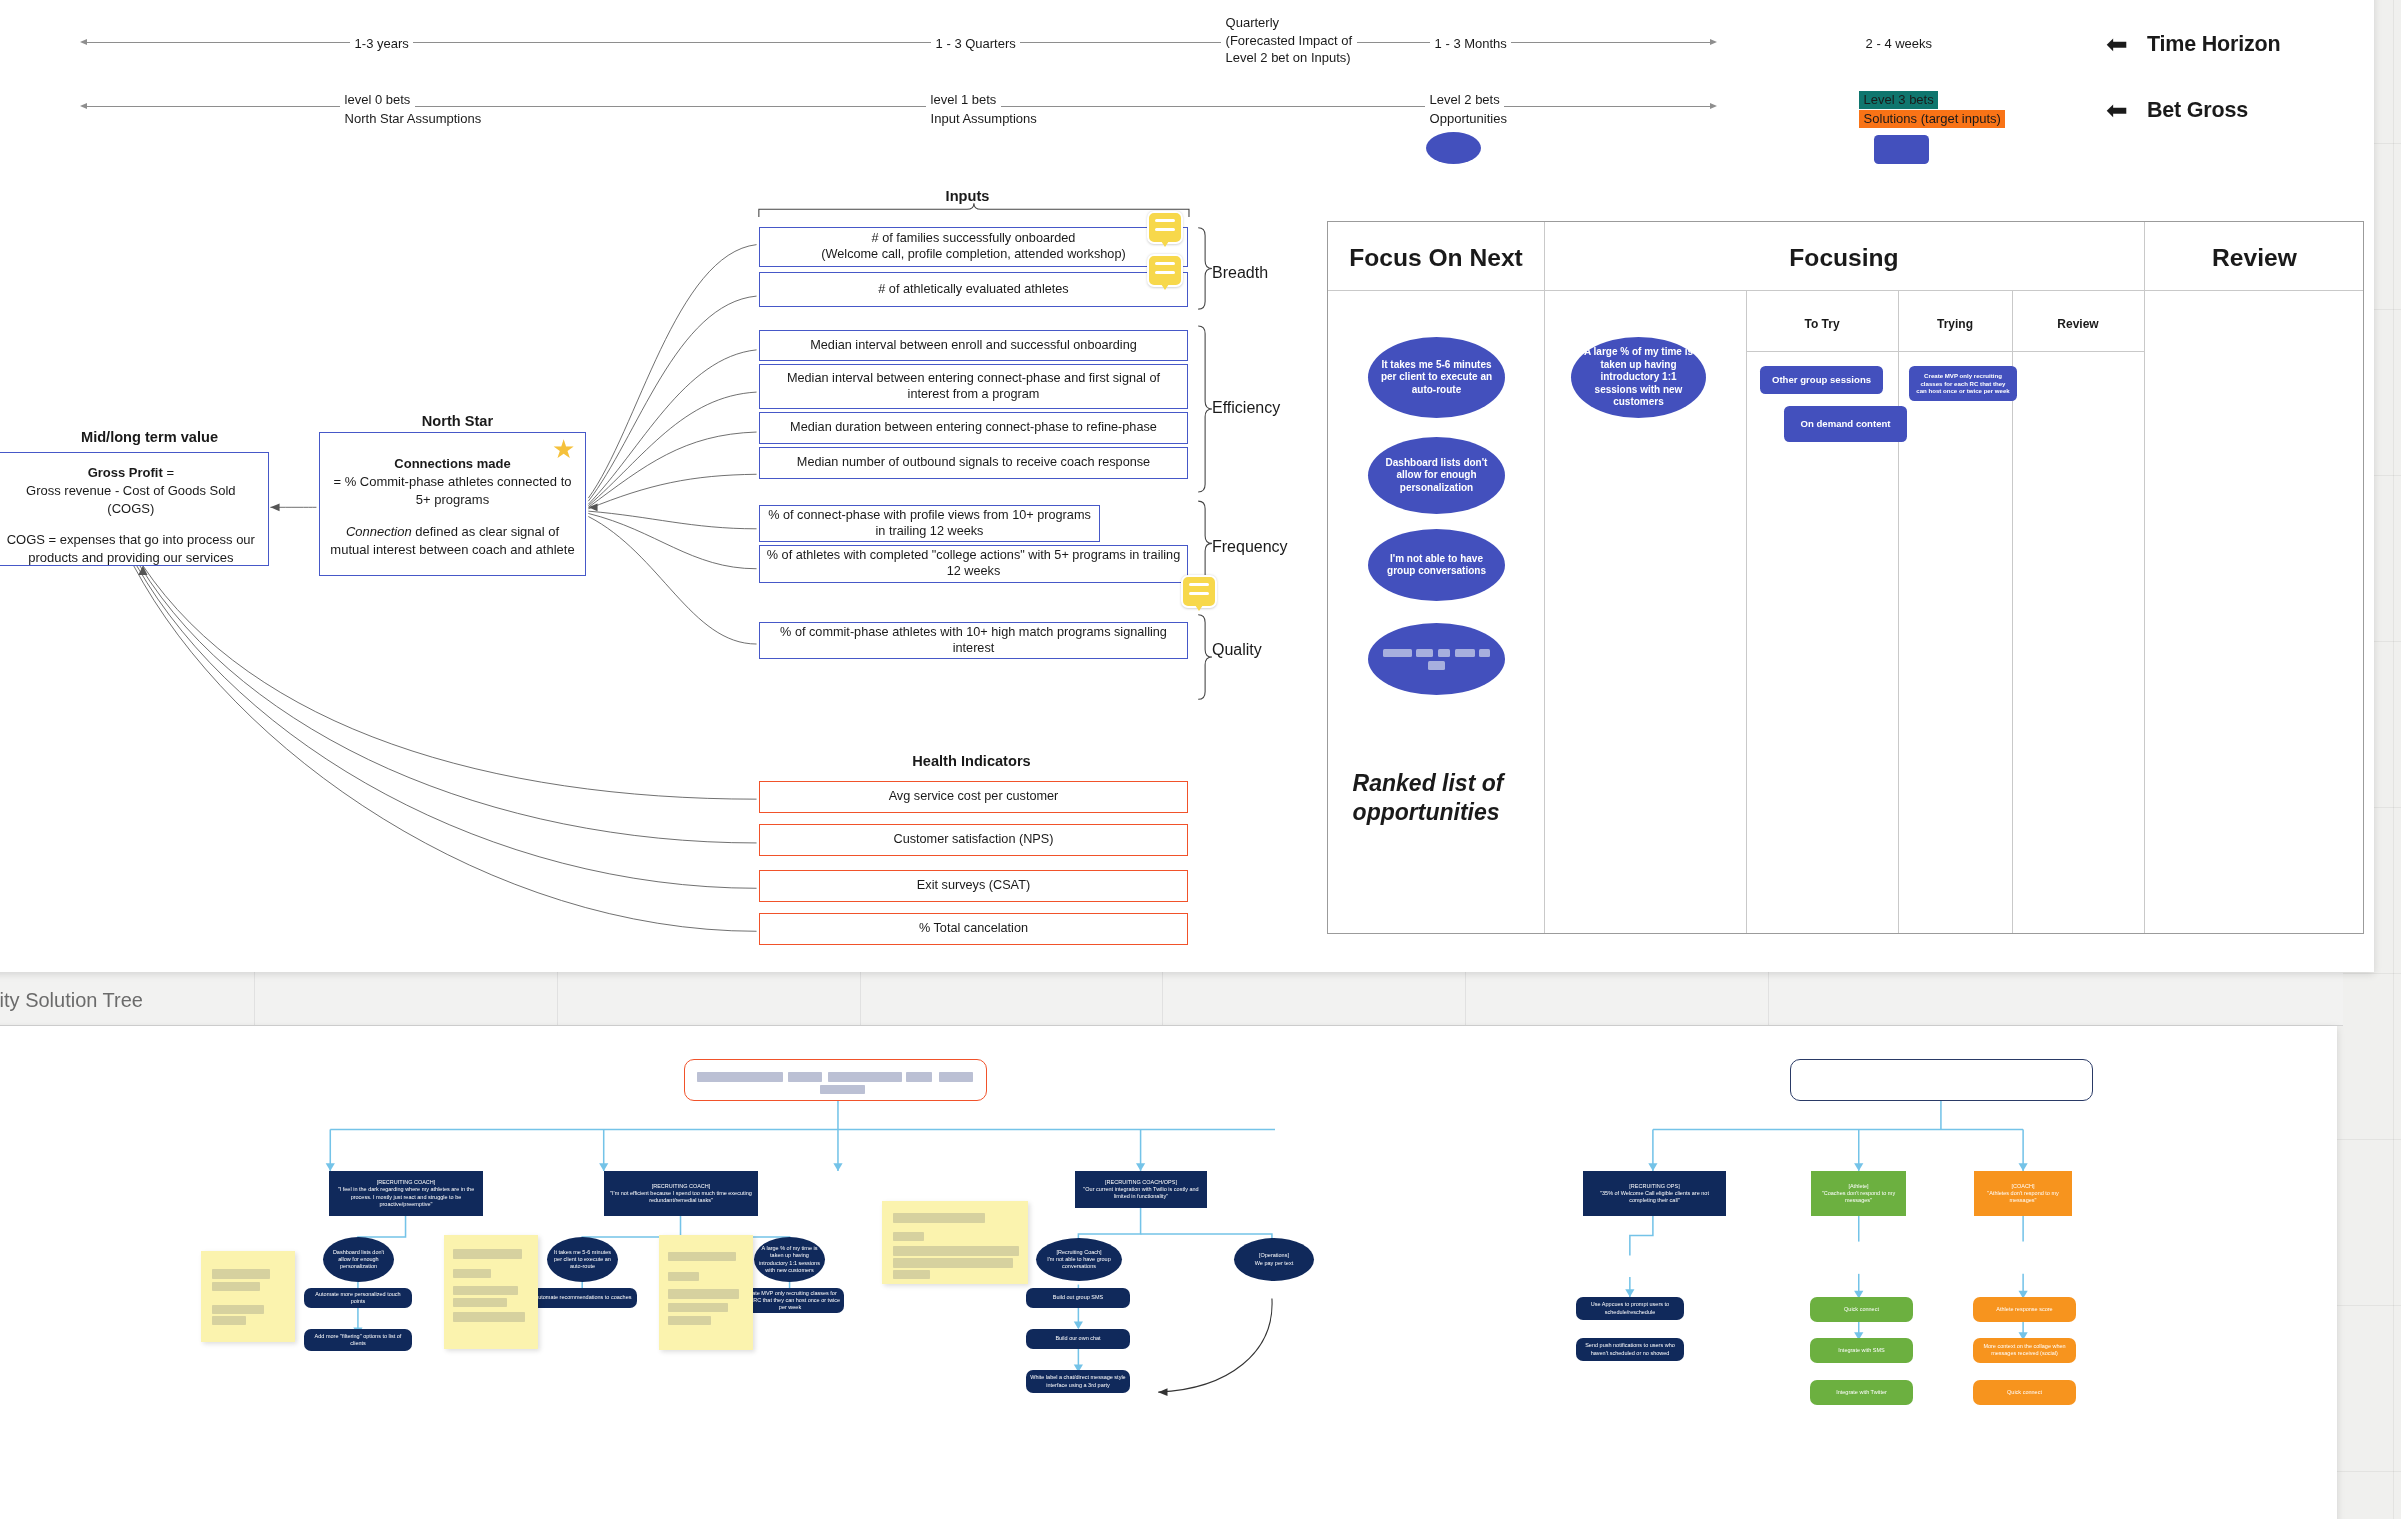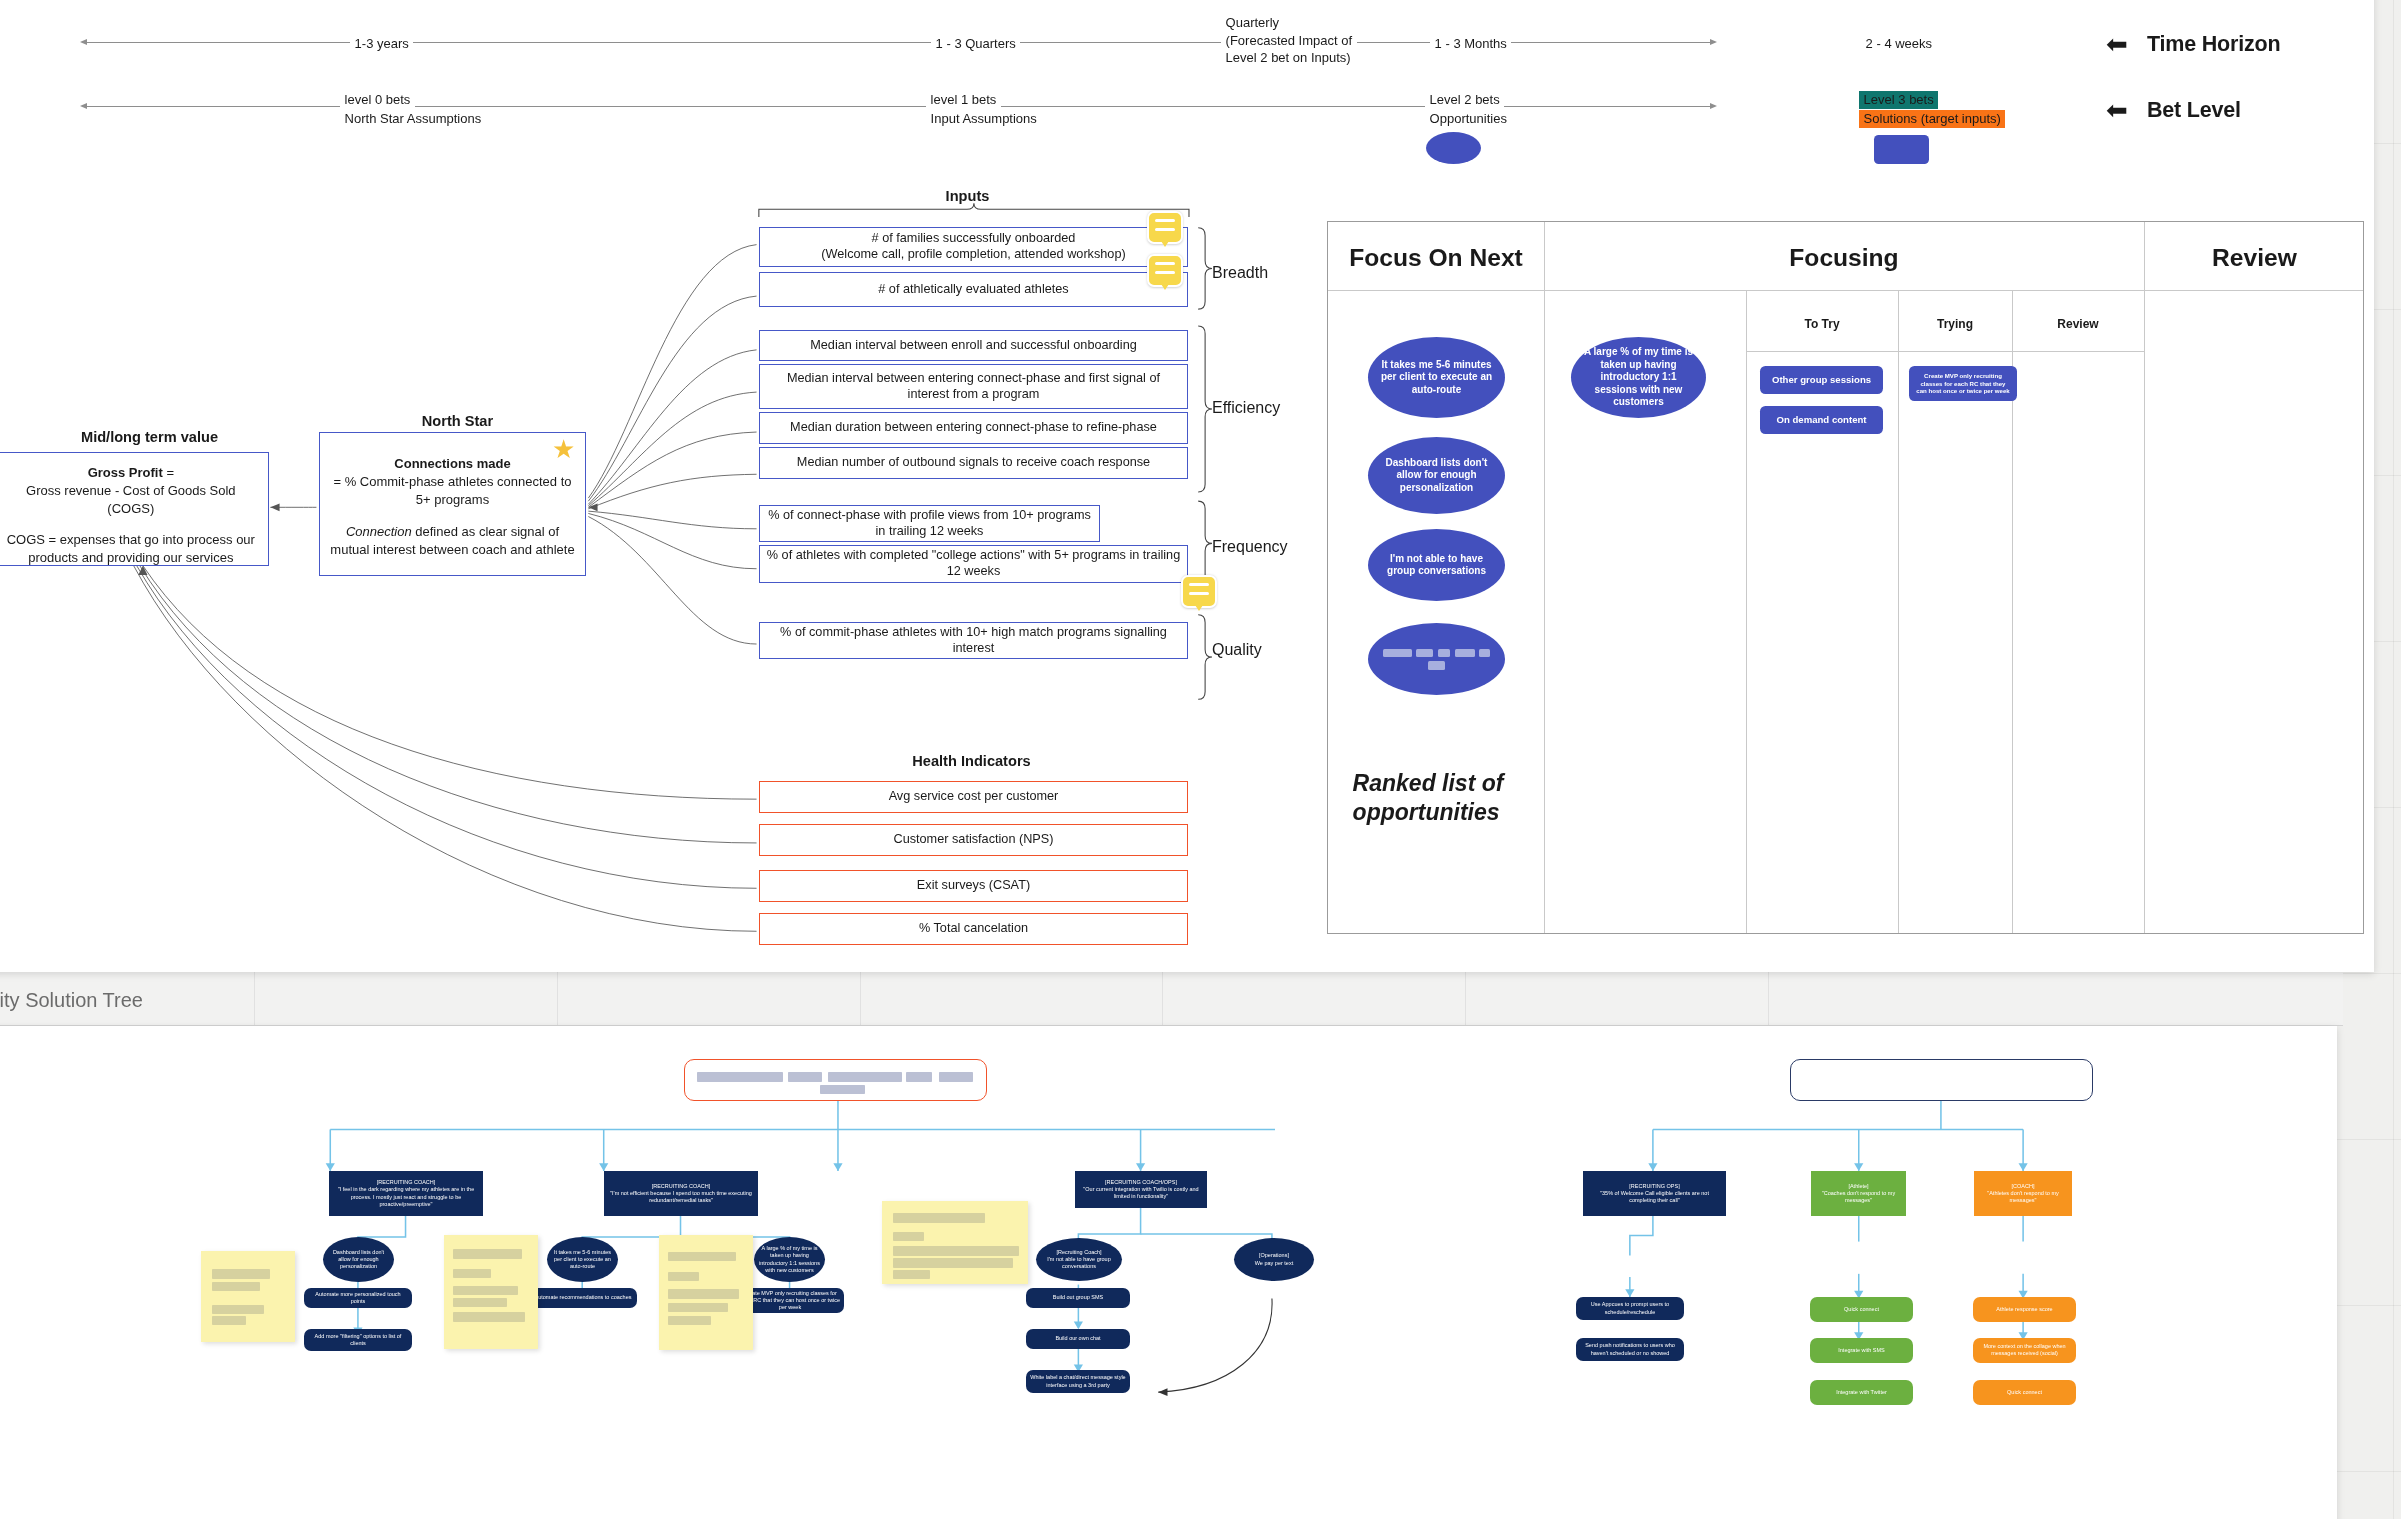--- a/index.html
+++ b/index.html
@@ -138,21 +138,21 @@
 <div class="axis-txt" style="left:1425px;top:110px;background:#fff;padding:0 4.6px;">Opportunities</div>
 <div class="axis-txt" style="left:1859px;top:91px;background:#0f766e;padding:0 4.6px;">Level 3 bets</div>
 <div class="axis-txt" style="left:1859px;top:110px;background:#f97316;padding:0 4.6px;">Solutions (target inputs)</div>
 
 <div class="legend-oval" style="left:1426px;top:132px;"></div>
 <div class="legend-rect" style="left:1874px;top:135px;"></div>
 
 <div class="hdr-arrow" style="left:2106px;top:31px;">⬅</div>
 <div class="hdr-label" style="left:2147px;top:32px;">Time Horizon</div>
 <div class="hdr-arrow" style="left:2106px;top:97px;">⬅</div>
-<div class="hdr-label" style="left:2147px;top:98px;">Bet Level</div>
+<div class="hdr-label" style="left:2147px;top:98px;">Bet Gross</div>
 
 <svg class="ov" width="2401" height="1520" viewBox="0 0 3126 1978">
   <g fill="none" stroke="#555" stroke-width="1.1">
 
     <path d="M412,660 C 400,660 380,660 352,660"></path>
 
     <path d="M985,318 C 880,330 830,560 766,648"></path>
     <path d="M985,385 C 880,395 830,570 766,652"></path>
     <path d="M985,455 C 890,465 835,585 766,656"></path>
     <path d="M985,510 C 890,515 838,595 766,658"></path>
@@ -265,21 +265,21 @@
   <div class="oval" style="left:40px;top:307px;width:137px;height:72px;">I'm not able to have group conversations</div>
   <div class="oval" style="left:40px;top:401px;width:137px;height:72px;">
     <span>
       <span class="redact" style="width:29px"></span><span class="redact" style="width:17px"></span><span class="redact" style="width:12.3px"></span><span class="redact" style="width:20px"></span><span class="redact" style="width:10.8px"></span><span class="redact" style="width:17px"></span>
     </span>
   </div>
 
   <div class="oval" style="left:243px;top:115px;width:135px;height:81px;">A large % of my time is taken up having introductory 1:1 sessions with new customers</div>
 
   <div class="pill" style="left:432px;top:144px;width:123px;height:28px;">Other group sessions</div>
-  <div class="pill" style="left:432px;top:184px;width:123px;height:28px;">On demand content</div>
+  <div class="pill" style="left:456px;top:184px;width:123px;height:36px;">On demand content</div>
 
   <div class="pill" style="left:581px;top:144px;width:108px;height:35px;font-size:6.1px;">Create MVP only recruiting classes for each RC that they can host once or twice per week</div>
 
   <div class="ranked" style="left:24.6px;top:547px;width:177px;">Ranked list of opportunities</div>
 </div>
 
 <svg class="ov" width="2401" height="1520" viewBox="0 0 3126 1978">
   <g fill="none" stroke="#74c3e8" stroke-width="2">
 
     <path d="M1091,1432 v38"></path>

